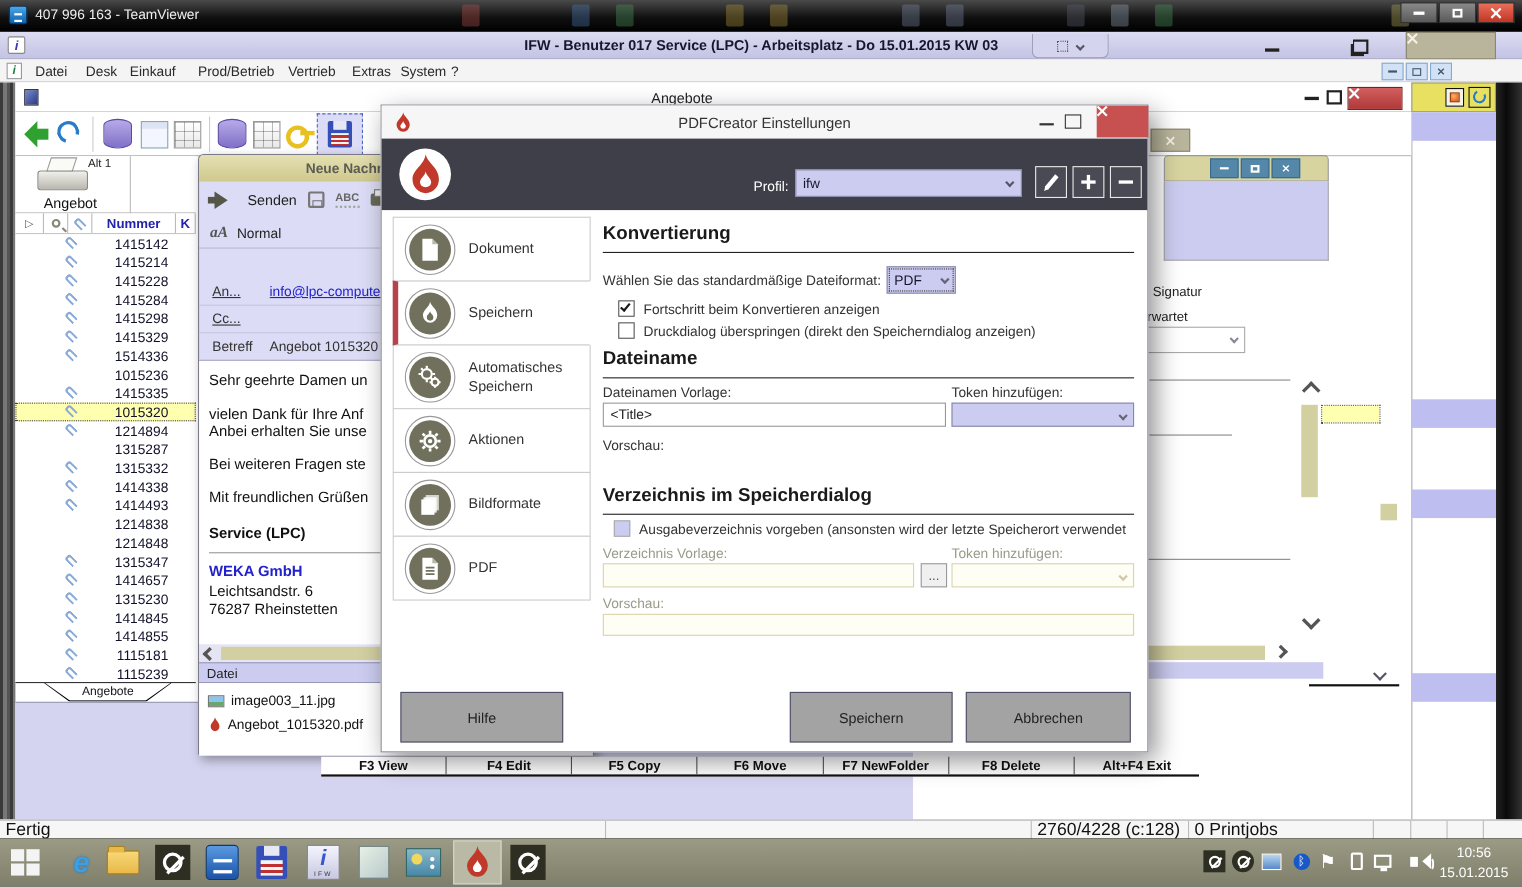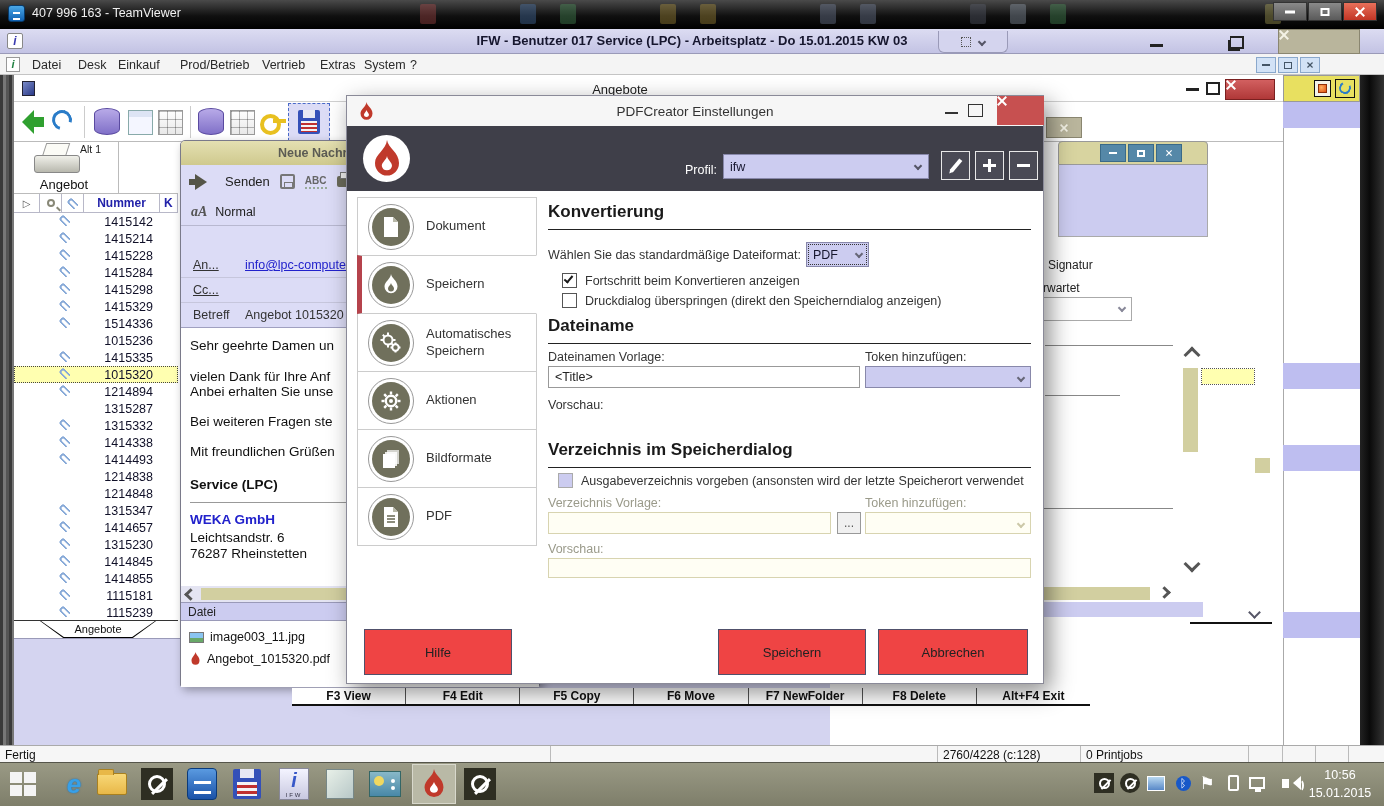--- a/index.html
+++ b/index.html
@@ -202,29 +202,29 @@
   .ddbox{position:absolute;background:#ccccf0;border:1px solid #8888aa;font-size:12.5px;color:#16162e;display:flex;align-items:center;padding-left:6px;}
   .ddbox.focus{outline:1px dotted #333;outline-offset:-3px;}
   .ddbox .chv,.inputbox .chv{position:absolute;right:6px;top:8px;border-color:#667;}
   .ddbox.dis{background:#fffef4;border-color:#d8d4b0;}
   .ddbox.dis .chv{border-color:#ccc8a8;}
   .cbox{position:absolute;width:15px;height:15px;background:#fff;border:1px solid #555;}
   .cbox .tick{position:absolute;left:3px;top:0px;width:5px;height:9px;border-right:2px solid #1a1a1a;border-bottom:2px solid #1a1a1a;transform:rotate(40deg);}
   .cbox.lav{background:#ccccf0;border-color:#aaa;}
   .cb-lbl{position:absolute;font-size:12.5px;color:#333;}
   .browse{position:absolute;background:#f0f0f0;border:1px solid #999;font-size:12px;color:#555;display:flex;align-items:center;justify-content:center;}
-  .dlgbtn{position:absolute;top:533px;height:46px;background:#ef4444;border:1px solid #50506a;display:flex;align-items:center;justify-content:center;font-size:13px;color:#222;}
+  .dlgbtn{position:absolute;top:533px;height:46px;background:#a3a3a3;border:1px solid #50506a;display:flex;align-items:center;justify-content:center;font-size:13px;color:#222;}
 
   
   .fbar{left:292px;top:688px;width:798px;height:18px;background:#fff;border-bottom:2px solid #111;display:flex;}
   .fcell{flex:1;border-left:1px solid #555;display:flex;align-items:center;justify-content:center;font-size:12px;font-weight:bold;color:#111;}
   .fcell:first-child{border-left:none;}
 
   
-  .sbar{left:0;top:745px;width:1384px;height:17px;background:#f6f6f6;border-top:1px solid #aaa;font-size:12px;color:#111;}
+  .sbar{left:0;top:745px;width:1384px;height:17px;background:#f6f6f6;border-top:1px solid #aaa;font-size:16px;color:#111;}
   .scell{position:absolute;top:0;height:17px;border-left:1px solid #bbb;display:flex;align-items:center;padding-left:5px;}
 
   
   .taskbar{left:0;top:762px;width:1384px;height:44px;background:linear-gradient(#9a9a85,#7e7e6a);border-top:1px solid #55554a;}
   .startbtn{left:10px;top:772px;width:28px;height:26px;display:grid;grid-template-columns:12px 12px;grid-template-rows:11px 11px;gap:2px;}
   .startbtn i{background:#f4f4f4;}
   .tico{top:767px;width:34px;height:34px;display:flex;align-items:center;justify-content:center;}
   .ie-e{font-size:26px;font-weight:bold;font-style:italic;color:#38a0e8;text-shadow:0 0 2px #1a70b8;}
   .folder{width:30px;height:22px;background:linear-gradient(#f8d878,#e8b848);border:1px solid #a88020;border-radius:2px;position:relative;}
   .folder::before{content:"";position:absolute;left:0;top:-5px;width:14px;height:5px;background:#e8b848;border:1px solid #a88020;border-bottom:none;border-radius:2px 2px 0 0;}

